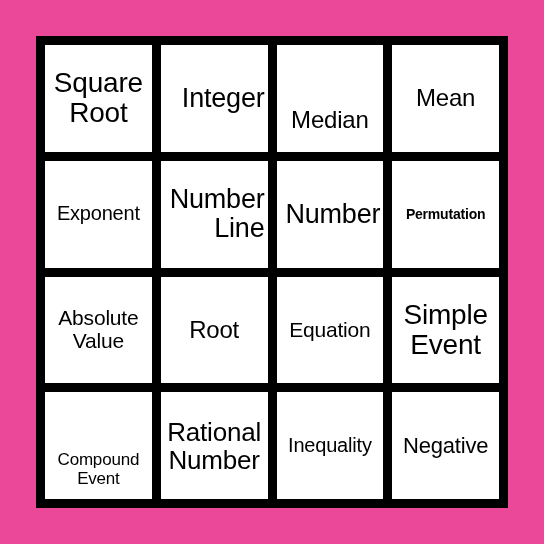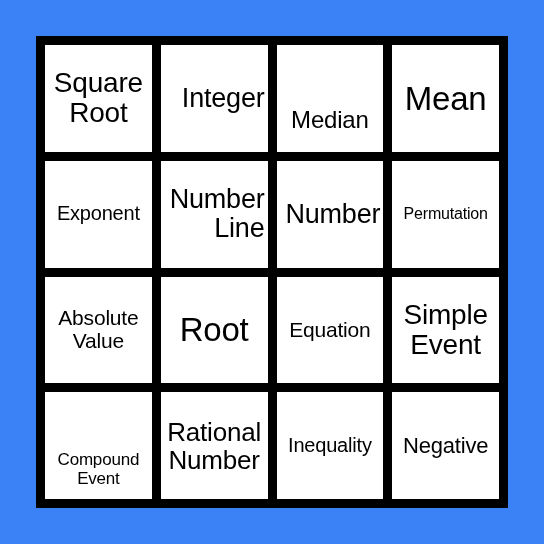--- a/index.html
+++ b/index.html
@@ -10,21 +10,21 @@
   body {
     width: 544px;
     height: 544px;
     font-family: "Liberation Sans", sans-serif;
     -webkit-font-smoothing: antialiased;
   }
   .page {
     position: relative;
     width: 544px;
     height: 544px;
-    background: #3b82f6;
+    background: #ec4899;
     overflow: hidden;
   }
   .bingo-card {
     position: absolute;
     left: 36px;
     top: 36px;
     width: 472px;
     height: 472px;
     box-sizing: border-box;
     background: #000000;
@@ -47,30 +47,30 @@
   }
   .cell-text {
     color: #000000;
     line-height: 1.08;
     letter-spacing: -0.2px;
     display: block;
     width: 100%;
     word-wrap: break-word;
   }
   
-  .fs-33 { font-size: 33px; }
+  .fs-33 { font-size: 24px; }
   .fs-28 { font-size: 28px; }
   .fs-27 { font-size: 27px; text-align: right; }
   .fs-26 { font-size: 26px; }
   .fs-24 { font-size: 24px; margin-top: 44px; }
   .fs-22 { font-size: 22px; }
   .fs-21 { font-size: 21px; }
   .fs-20 { font-size: 20px; }
   .fs-17 { font-size: 17px; margin-top: 48px; }
-  .fs-14 { font-size: 16px; }
+  .fs-14 { font-size: 14px; font-weight: bold; }
 </style>
 </head>
 <body>
 
 <div class="page">
   <div class="bingo-card">
 
     <div class="cell">
       <span class="cell-text fs-28">Square Root</span>
     </div>

